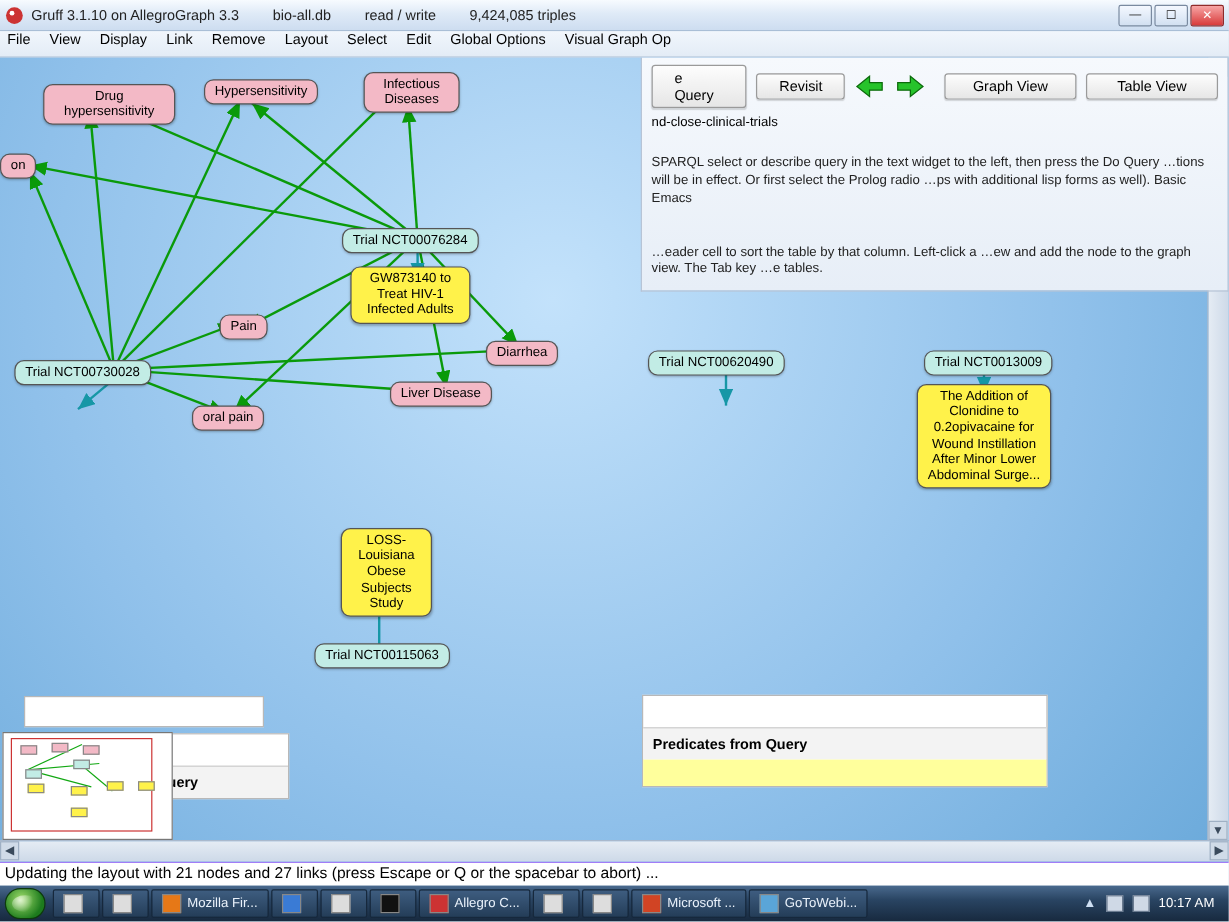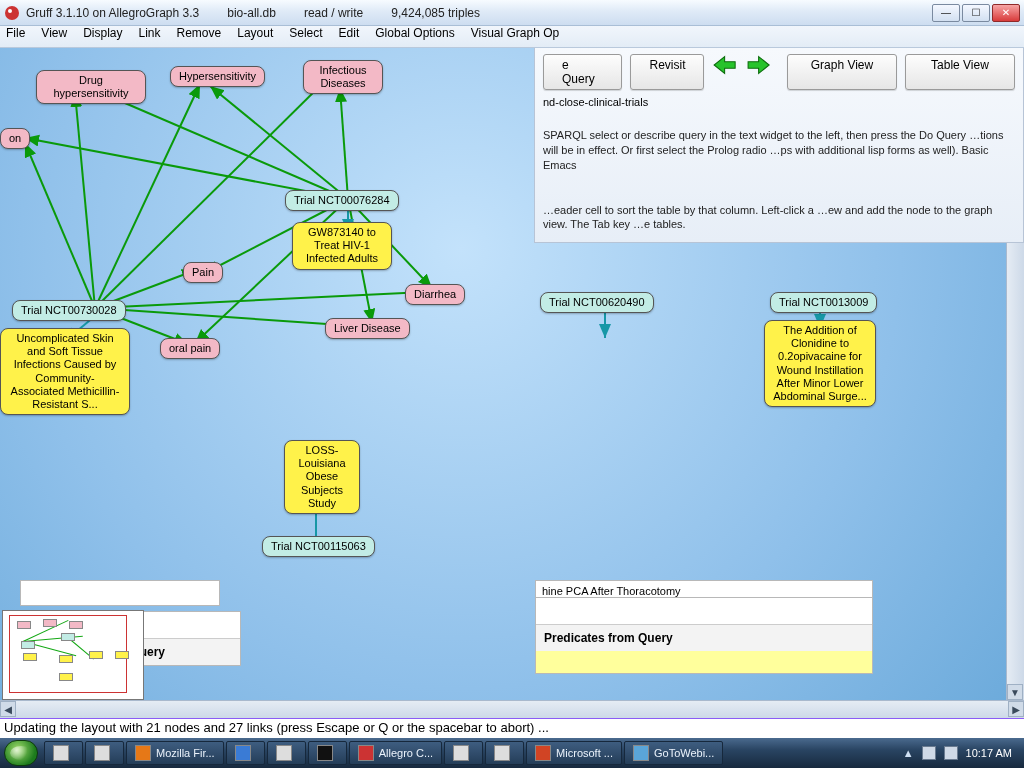--- a/index.html
+++ b/index.html
@@ -35,33 +35,33 @@
 .node{position:absolute;border:1px solid #555;border-radius:8px;font-size:11px;padding:3px 8px;text-align:center;box-shadow:0 1px 2px rgba(0,0,0,.25);line-height:1.2}
 .node.pink{background:#f3b9c6}
 .node.teal{background:#c2ece5}
 .node.yellow{background:#fff24a}
 .node.small{white-space:nowrap}
 
 svg.edges{position:absolute;inset:0;width:100%;height:100%;pointer-events:none}
 
 
 .tools{position:absolute;right:0;top:0;width:490px;background:linear-gradient(#f6f9fd,#e7eef7);border:1px solid #b7c4d6;border-top:none;padding:6px 8px 10px;font-size:11px;z-index:50}
-.tools .row{display:flex;gap:8px;margin-bottom:6px}
+.tools .row{display:flex;align-items:center;gap:8px;margin-bottom:6px}
 .btn{background:linear-gradient(#fdfdfd,#e6e6e6);border:1px solid #9a9a9a;border-radius:3px;padding:3px 18px;font-size:12px;cursor:pointer;box-shadow:0 1px 1px rgba(0,0,0,.15)}
 .btn.wide{min-width:110px;text-align:center}
 .nav-arrow{width:26px;height:22px;display:inline-block;cursor:pointer}
 .nav-arrow svg{width:100%;height:100%}
 .tools .help{color:#222;line-height:1.35;margin-top:20px}
 
 
 .partial{position:absolute;background:#fff;border:1px solid #b8b8b8;font-size:12px}
 .partial .hdr{padding:6px 8px;font-weight:bold;background:#f3f3f3;border-top:1px solid #ccc}
 .partial .body{height:22px;background:#ffff9c}
 .partial-left{left:20px;bottom:52px;width:221px}
-.partial-right{left:535px;bottom:44px;width:338px}
+.partial-right{left:535px;bottom:62px;width:338px}
 .partial .spacer-row{height:26px}
 
 .canvas-scrollbar-b{position:absolute;left:0;right:0;bottom:0;height:18px;background:linear-gradient(#e5ecf4,#cdd9e8);border-top:1px solid #a9b9cd}
 .canvas-scrollbar-r{position:absolute;right:0;top:0;bottom:18px;width:18px;background:linear-gradient(90deg,#e5ecf4,#cdd9e8);border-left:1px solid #a9b9cd}
 
 
 .minimap{position:absolute;left:2px;bottom:18px;width:142px;height:90px;background:#fff;border:1px solid #777;z-index:40}
 .minimap .view{position:absolute;left:6px;top:4px;width:118px;height:78px;border:1px solid #c33}
 .mm-node{position:absolute;width:14px;height:8px;border:1px solid #888}
 .mm-node.p{background:#f3b9c6}.mm-node.y{background:#fff24a}.mm-node.t{background:#c2ece5}
@@ -174,21 +174,20 @@
     <div class="node teal small" style="left:285px;top:142px">Trial NCT00076284</div>
     <div class="node yellow" style="left:292px;top:174px;width:100px">GW873140 to
 Treat HIV-1
 Infected Adults</div>
     <div class="node pink small" style="left:183px;top:214px">Pain</div>
     <div class="node pink small" style="left:405px;top:236px">Diarrhea</div>
     <div class="node pink small" style="left:325px;top:270px">Liver Disease</div>
     <div class="node pink small" style="left:160px;top:290px">oral pain</div>
 
     <div class="node teal small" style="left:12px;top:252px">Trial NCT00730028</div>
-    <div class="node yellow" style="left:0px;top:280px;width:130px">Uncomplicated Skin and Soft Tissue Infections Caused by Community-Associated Methicillin-Resistant S...</div>
 
     <div class="node yellow" style="left:284px;top:392px;width:76px">LOSS-
 Louisiana
 Obese
 Subjects
 Study</div>
     <div class="node teal small" style="left:262px;top:488px">Trial NCT00115063</div>
 
     <div class="node teal small" style="left:540px;top:244px">Trial NCT00620490</div>
 

